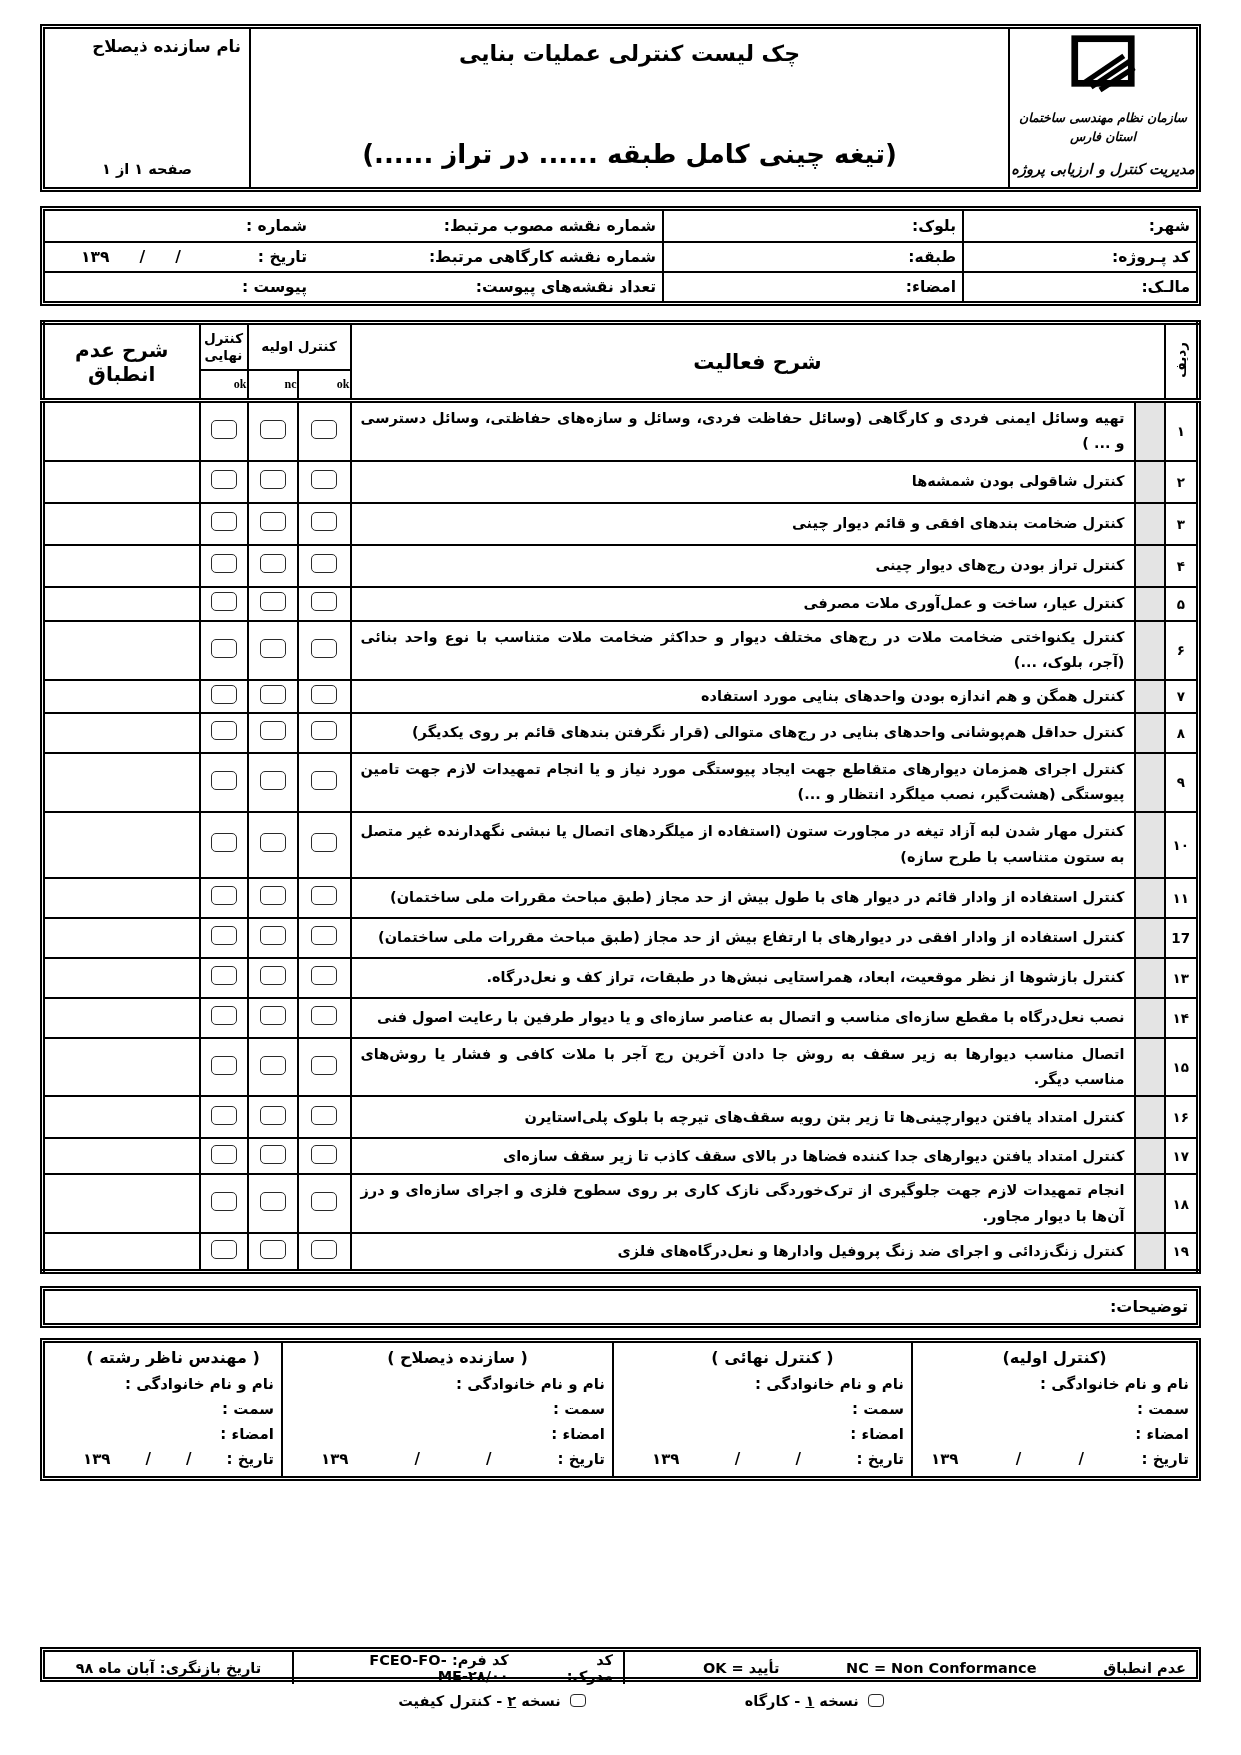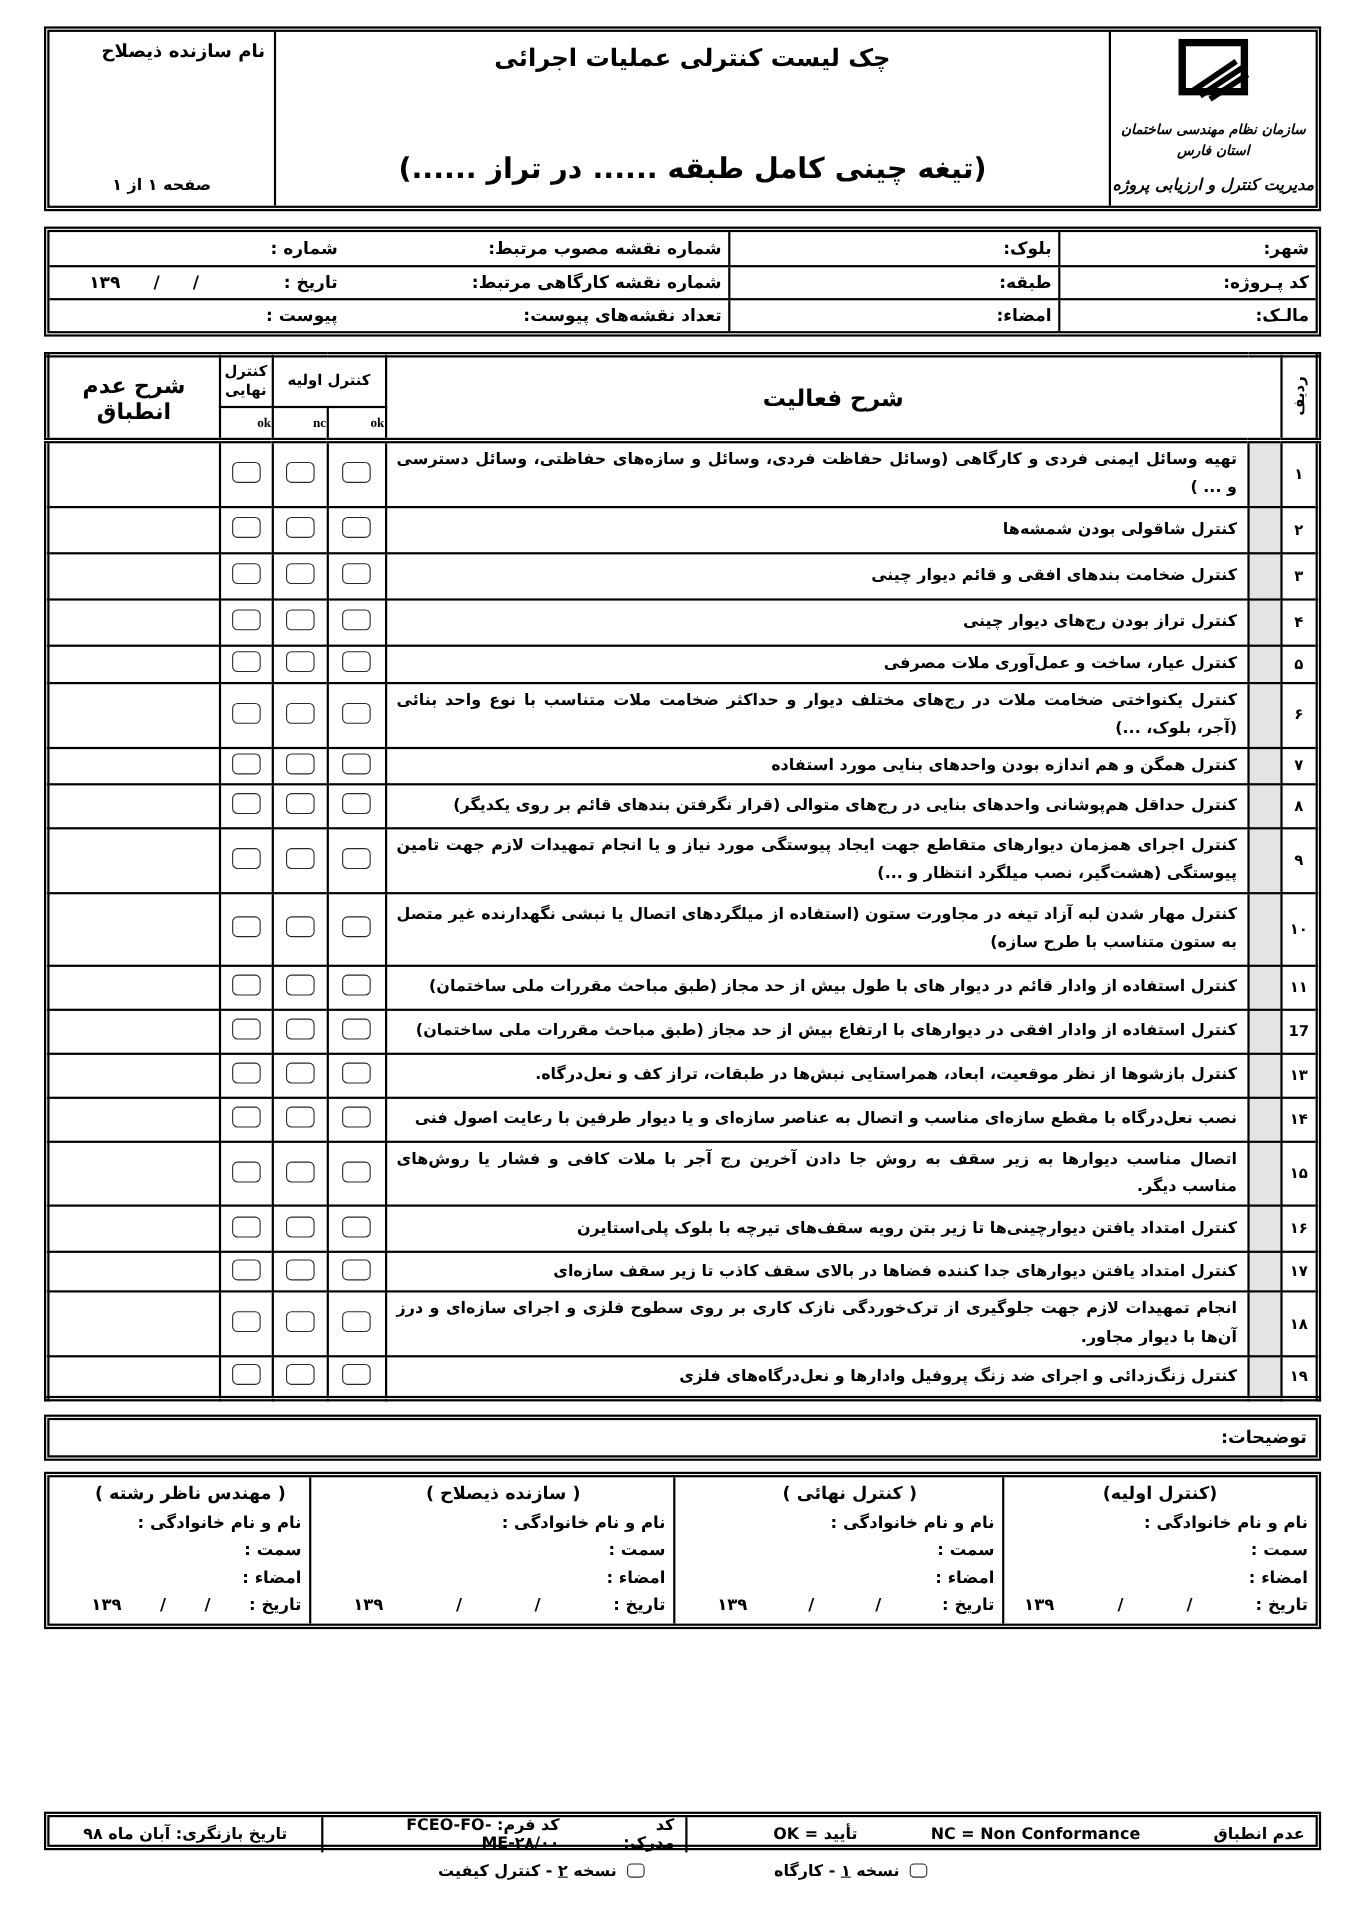--- a/index.html
+++ b/index.html
@@ -74,21 +74,21 @@
   .spacer-gap { height: 166px; }
   .footer-box { display:grid; grid-template-columns: 1fr 331px 249px; height: 35px; font-size: 14.5px; font-weight: bold; }
   .f-cell { display:flex; align-items:center; padding: 0 10px; }
   .f-cell + .f-cell { border-inline-start: 2px solid #000; }
   .f-legend { justify-content: space-between; padding-inline-end: 78px; }
   .f-code { gap: 38px; }
   .f-rev { justify-content: center; }
   .ltr { direction: ltr; unicode-bidi: isolate; }
 
   .copies-line { display:flex; justify-content:center; gap: 118px; margin-top: 11px; font-size: 14.5px; font-weight: bold; }
-  .copy-item { display:flex; align-items:center; gap: 9px; }
+  .copy-item { display:flex; align-items:center; gap: 9px; margin-left: 41px; }
   .cb-small { display:inline-block; width:16px; height:13px; border:1.4px solid #2a2a2a; border-radius:4px; background:#fff; }
   .copy-num { text-decoration: underline; }
 </style>
 </head>
 <body>
 
 <div class="page">
 
   <div class="dbox header-box">
     <div class="h-cell h-logo">
@@ -100,21 +100,21 @@
           <line x1="46" y1="74" x2="92" y2="44"></line>
         </g>
       </svg>
       <div class="org-cal">
         <span>سازمان نظام مهندسی ساختمان</span><br>
         <span>استان فارس</span>
       </div>
       <div class="org-sub">مدیریت کنترل و ارزیابی پروژه</div>
     </div>
     <div class="h-cell h-center">
-      <div class="h-title">چک لیست کنترلی عملیات اجرائی</div>
+      <div class="h-title">چک لیست کنترلی عملیات بنایی</div>
       <div class="h-subtitle">(تیغه چینی کامل طبقه ...... در تراز ......)</div>
     </div>
     <div class="h-cell h-builder">
       <div class="top">نام سازنده ذیصلاح</div>
       <div class="bottom">صفحه ۱ از ۱</div>
     </div>
   </div>
 
   <div class="dbox info-box">
     <div id="info-rows">

